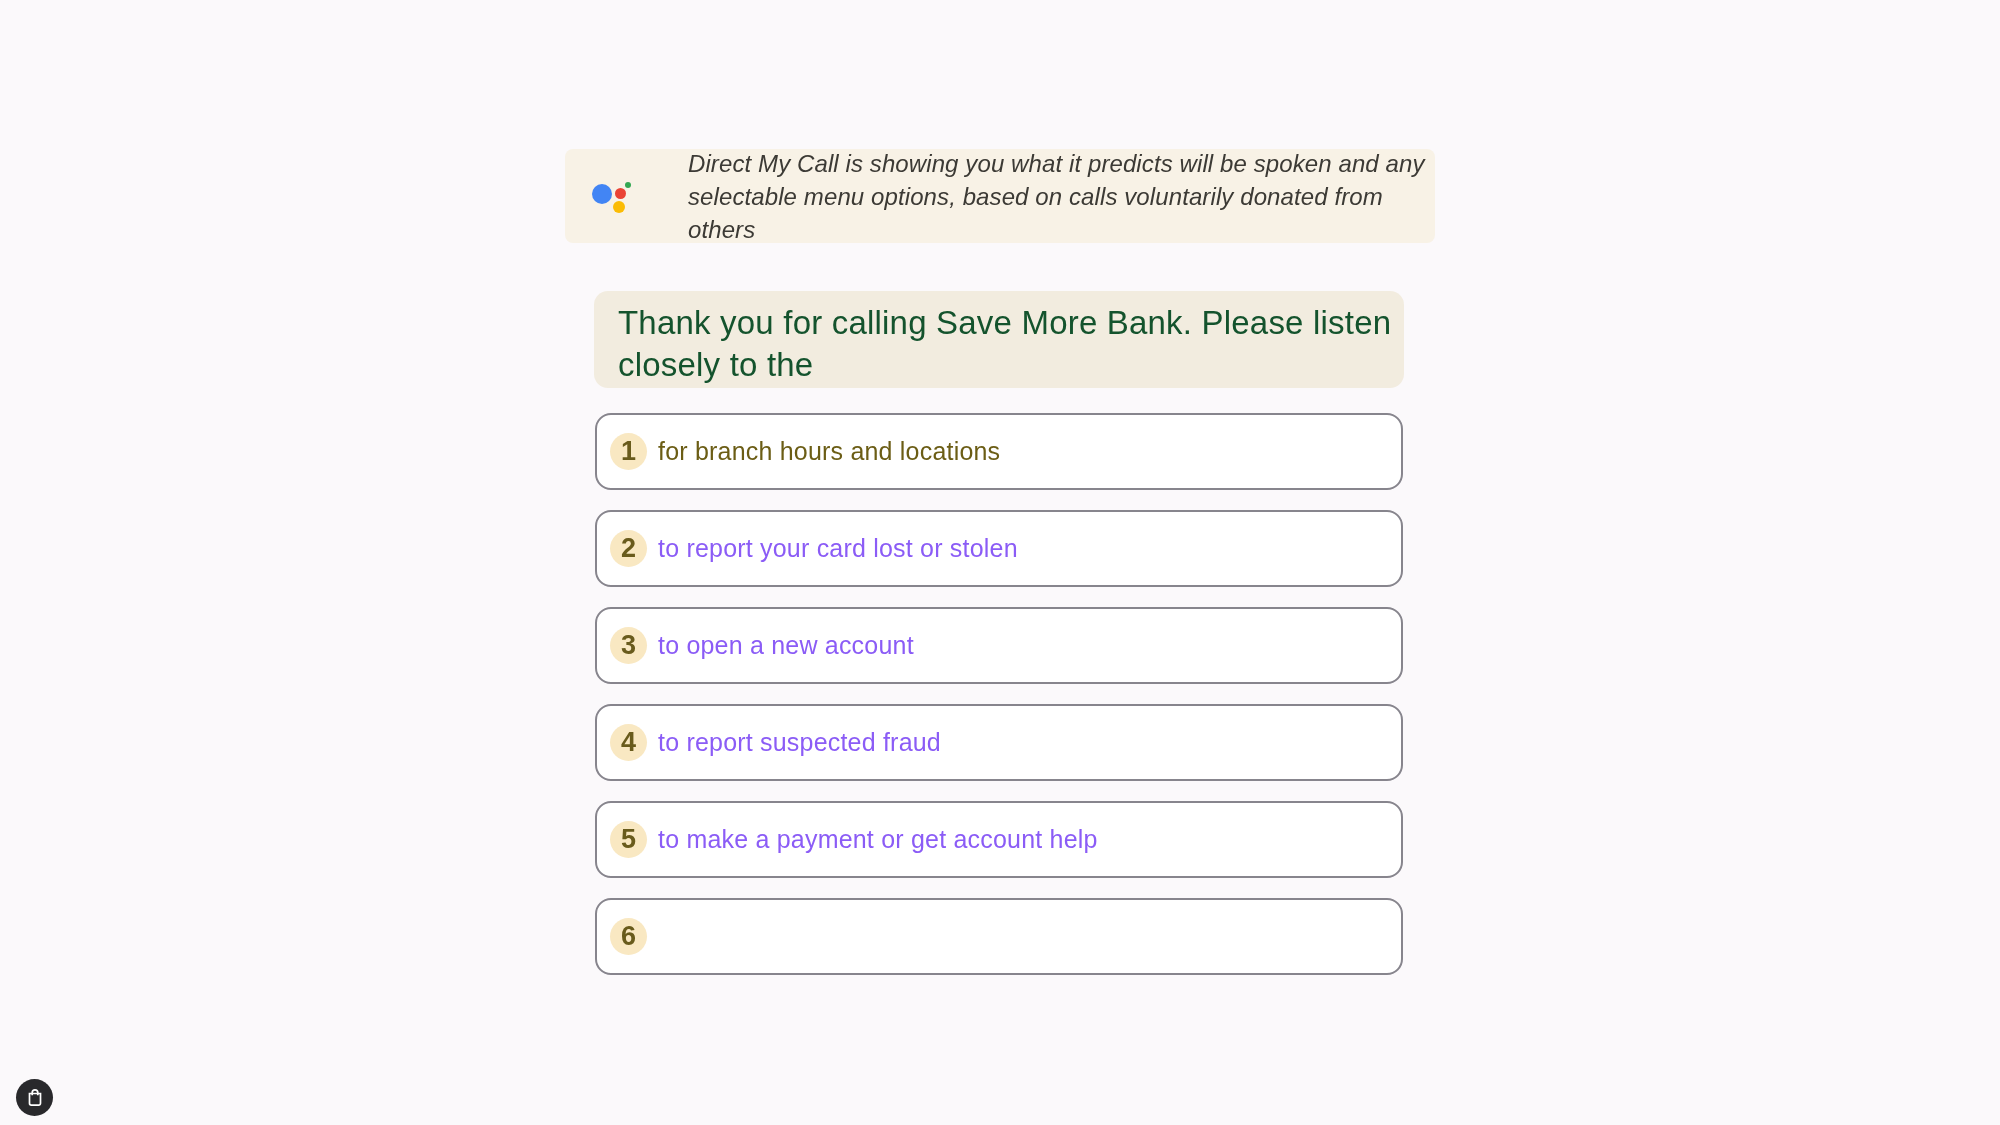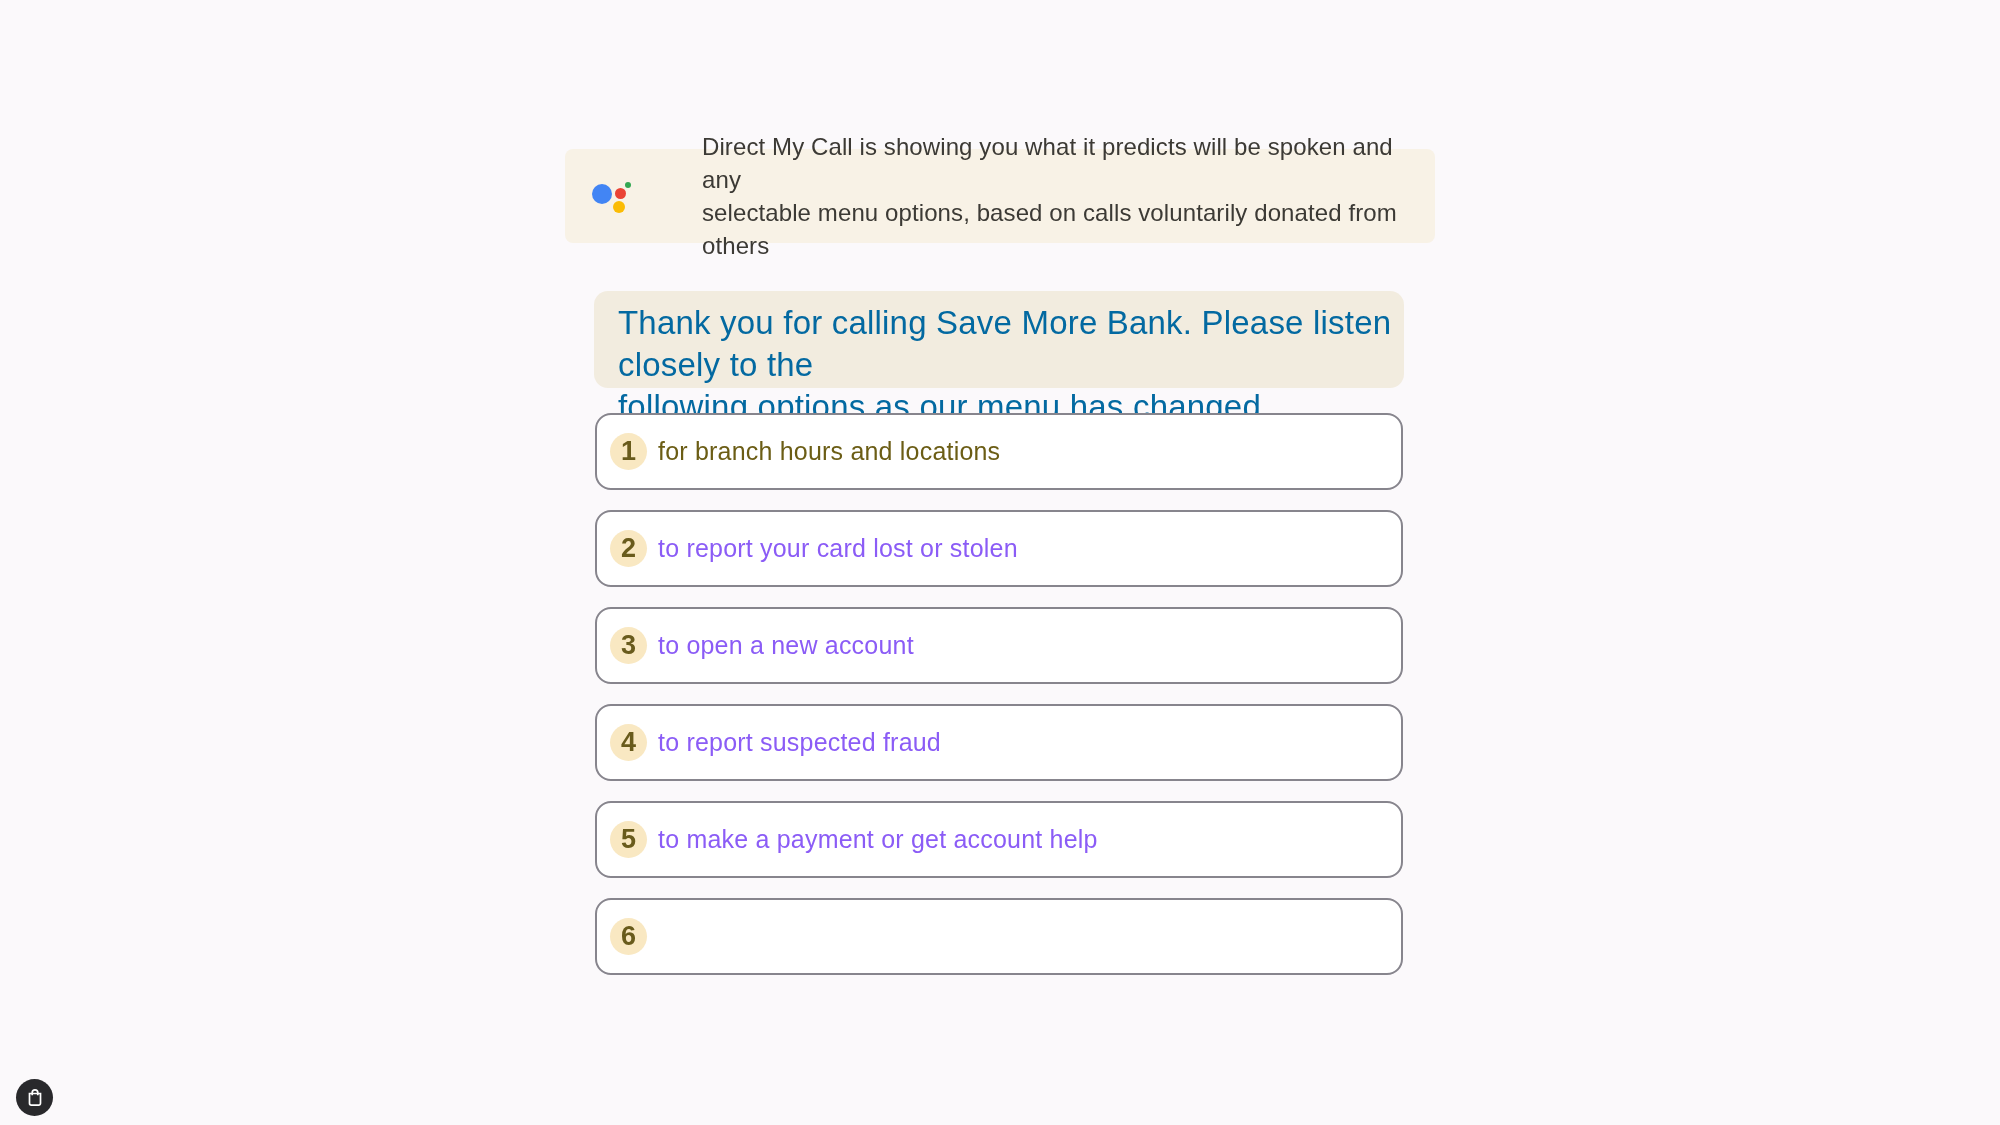--- a/index.html
+++ b/index.html
@@ -19,31 +19,32 @@
     display:flex;align-items:center;box-sizing:border-box;
     padding-left:25px;
   }
   .assistant-icon{position:relative;width:48px;height:44px;flex:0 0 auto;}
   .assistant-icon .dot{position:absolute;border-radius:50%;}
   .assistant-icon .d-blue{width:20px;height:20px;left:2px;top:10px;background:#4285f4;}
   .assistant-icon .d-red{width:11px;height:11px;left:25px;top:14px;background:#ea4335;}
   .assistant-icon .d-green{width:6px;height:6px;left:35px;top:8px;background:#34a853;}
   .assistant-icon .d-yellow{width:12px;height:12px;left:23px;top:27px;background:#fbbc05;}
   .banner-text{
-    margin-left:64px;
+    margin-left:50px;
     font-size:24px;line-height:33px;color:#3c3a35;
     letter-spacing:0.1px;
+    font-style:italic;
   }
 
   
   .greeting{
     position:absolute;left:594px;top:291px;width:810px;height:97px;
     background:#f2ecdf;border-radius:14px;box-sizing:border-box;
     padding:11px 4px 0 24px;
-    font-size:33px;line-height:42px;color:#0369a1;
+    font-size:33px;line-height:42px;color:#14532d;
     letter-spacing:0.2px;
   }
 
   
   .options{
     position:absolute;left:595px;top:413px;width:808px;
     display:flex;flex-direction:column;gap:20px;
   }
   .card{
     height:77px;background:#ffffff;
@@ -86,21 +87,20 @@
       <span class="dot d-yellow"></span>
     </div>
     <div class="banner-text">
       <div>Direct My Call is showing you what it predicts will be spoken and any</div>
       <div>selectable menu options, based on calls voluntarily donated from others</div>
     </div>
   </div>
 
   <div class="greeting">
     <div>Thank you for calling Save More Bank. Please listen closely to the</div>
-    <div>following options as our menu has changed</div>
   </div>
 
   <div class="options">
 
     <div class="card">
       <span class="num">1</span>
       <span class="label emph">for branch hours and locations</span>
     </div>
 
     <div class="card">

